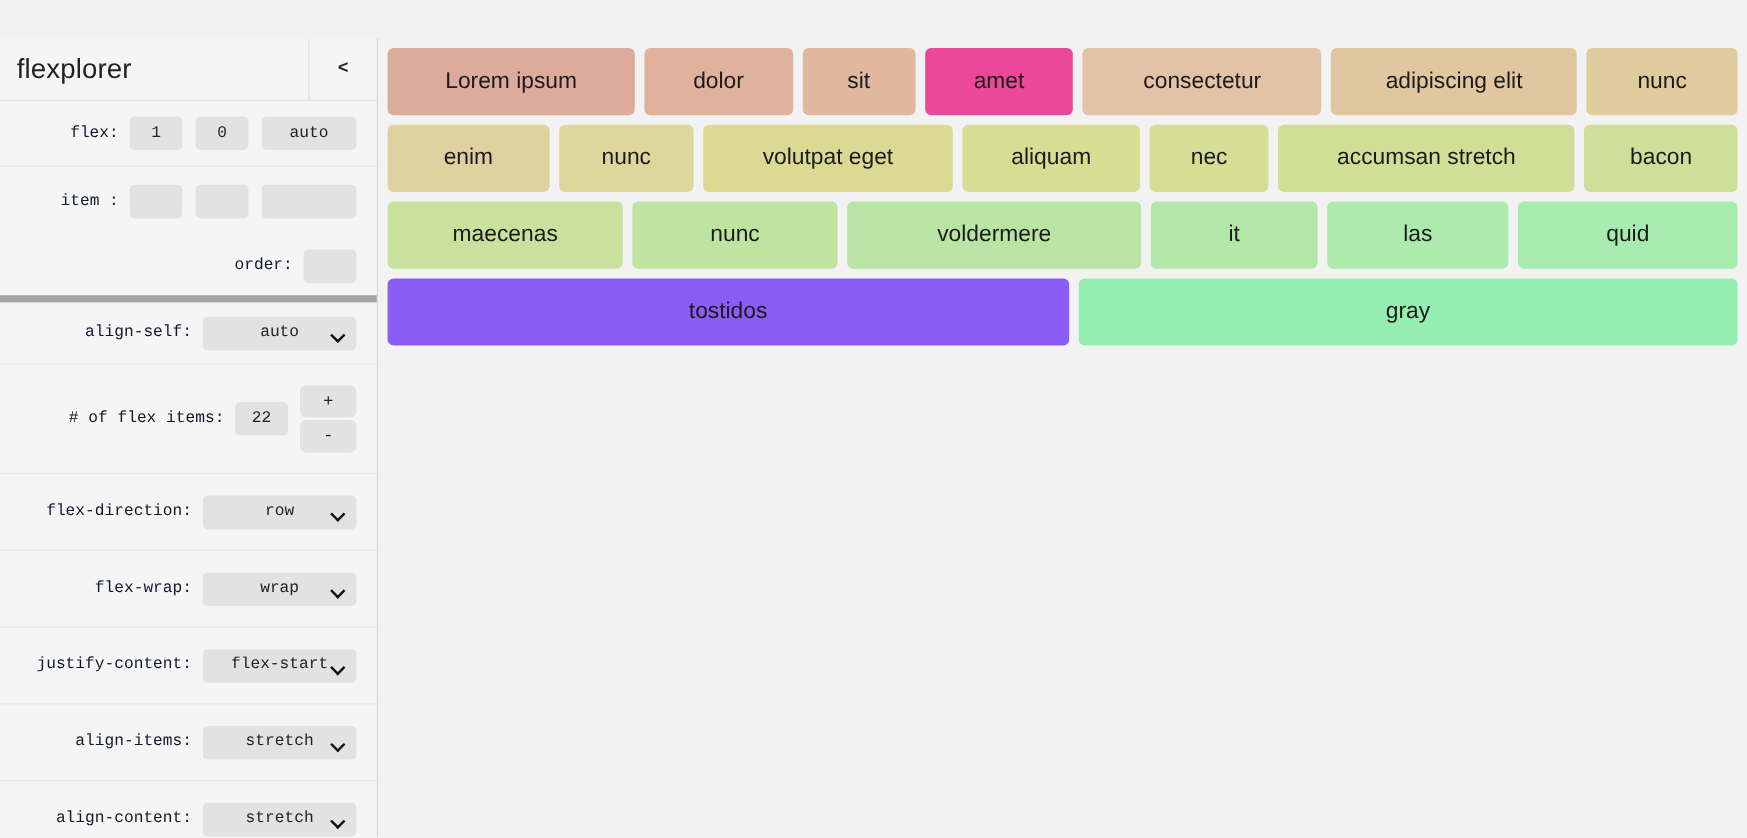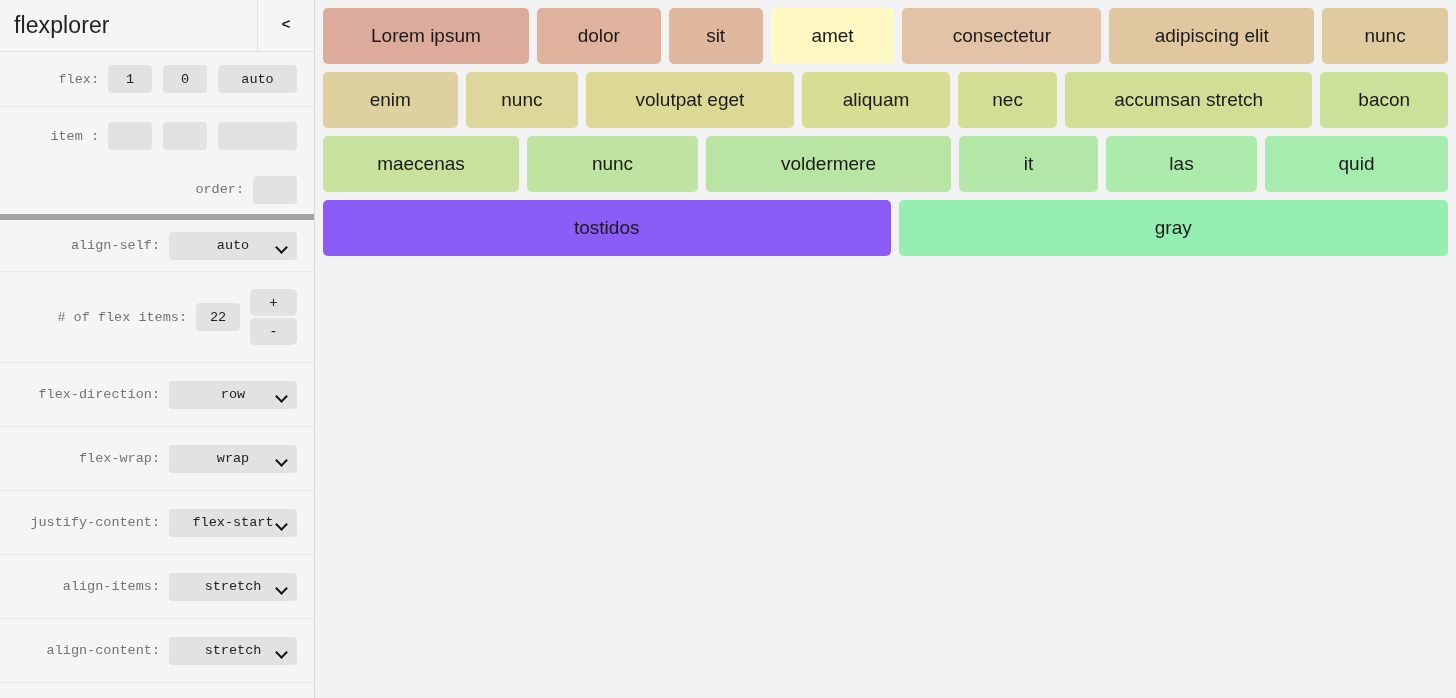--- a/index.html
+++ b/index.html
@@ -3,21 +3,21 @@
 <meta charset="utf-8">
 <style>
   * { box-sizing: border-box; }
   html, body {
     margin: 0; padding: 0;
     width: 1456px; height: 698px;
     overflow: hidden;
     background: #f2f2f2;
     font-family: "Liberation Sans", sans-serif;
   }
-  #app { display: flex; width: 1456px; height: 516px; }
+  #app { display: flex; width: 1456px; height: 516px; margin-top: 32px; }
 
   
   #sidebar {
     width: 315px;
     flex: 0 0 315px;
     height: 698px;
     background: #f5f5f5;
     border-right: 1px solid #d8d8d8;
     display: flex;
     flex-direction: column;
@@ -55,21 +55,21 @@
     display: flex;
     align-items: center;
     justify-content: flex-end;
     border-bottom: 1px solid #e6e6e6;
     padding: 0 17px 0 0;
     position: relative;
   }
   .ctrl-label {
     font-family: "Liberation Mono", monospace;
     font-size: 13.5px;
-    color: #737373;
+    color: #0f172a;
     text-align: right;
     white-space: nowrap;
     padding-right: 9px;
     letter-spacing: 0px;
   }
   .fld {
     background: #e2e2e2;
     border: none;
     border-radius: 4px;
     height: 28px;
@@ -288,21 +288,21 @@
     <div id="flex-container">
         <div class="flex-item" style="background: rgb(221, 171, 155); width: 190px; flex-basis: 190px;">
           <span>Lorem ipsum</span>
         </div>
         <div class="flex-item" style="background: rgb(223, 178, 157); width: 108px; flex-basis: 108px;">
           <span>dolor</span>
         </div>
         <div class="flex-item" style="background: rgb(224, 183, 159); width: 78px; flex-basis: 78px;">
           <span>sit</span>
         </div>
-        <div class="flex-item" style="background: #fef9c3; width: 108px; flex-basis: 108px;">
+        <div class="flex-item" style="background: #ec4899; width: 108px; flex-basis: 108px;">
           <span>amet</span>
         </div>
         <div class="flex-item" style="background: rgb(226, 195, 165); width: 183px; flex-basis: 183px;">
           <span>consectetur</span>
         </div>
         <div class="flex-item" style="background: rgb(225, 199, 159); width: 189px; flex-basis: 189px;">
           <span>adipiscing elit</span>
         </div>
         <div class="flex-item" style="background: rgb(224, 203, 159); width: 110px; flex-basis: 110px;">
           <span>nunc</span>

